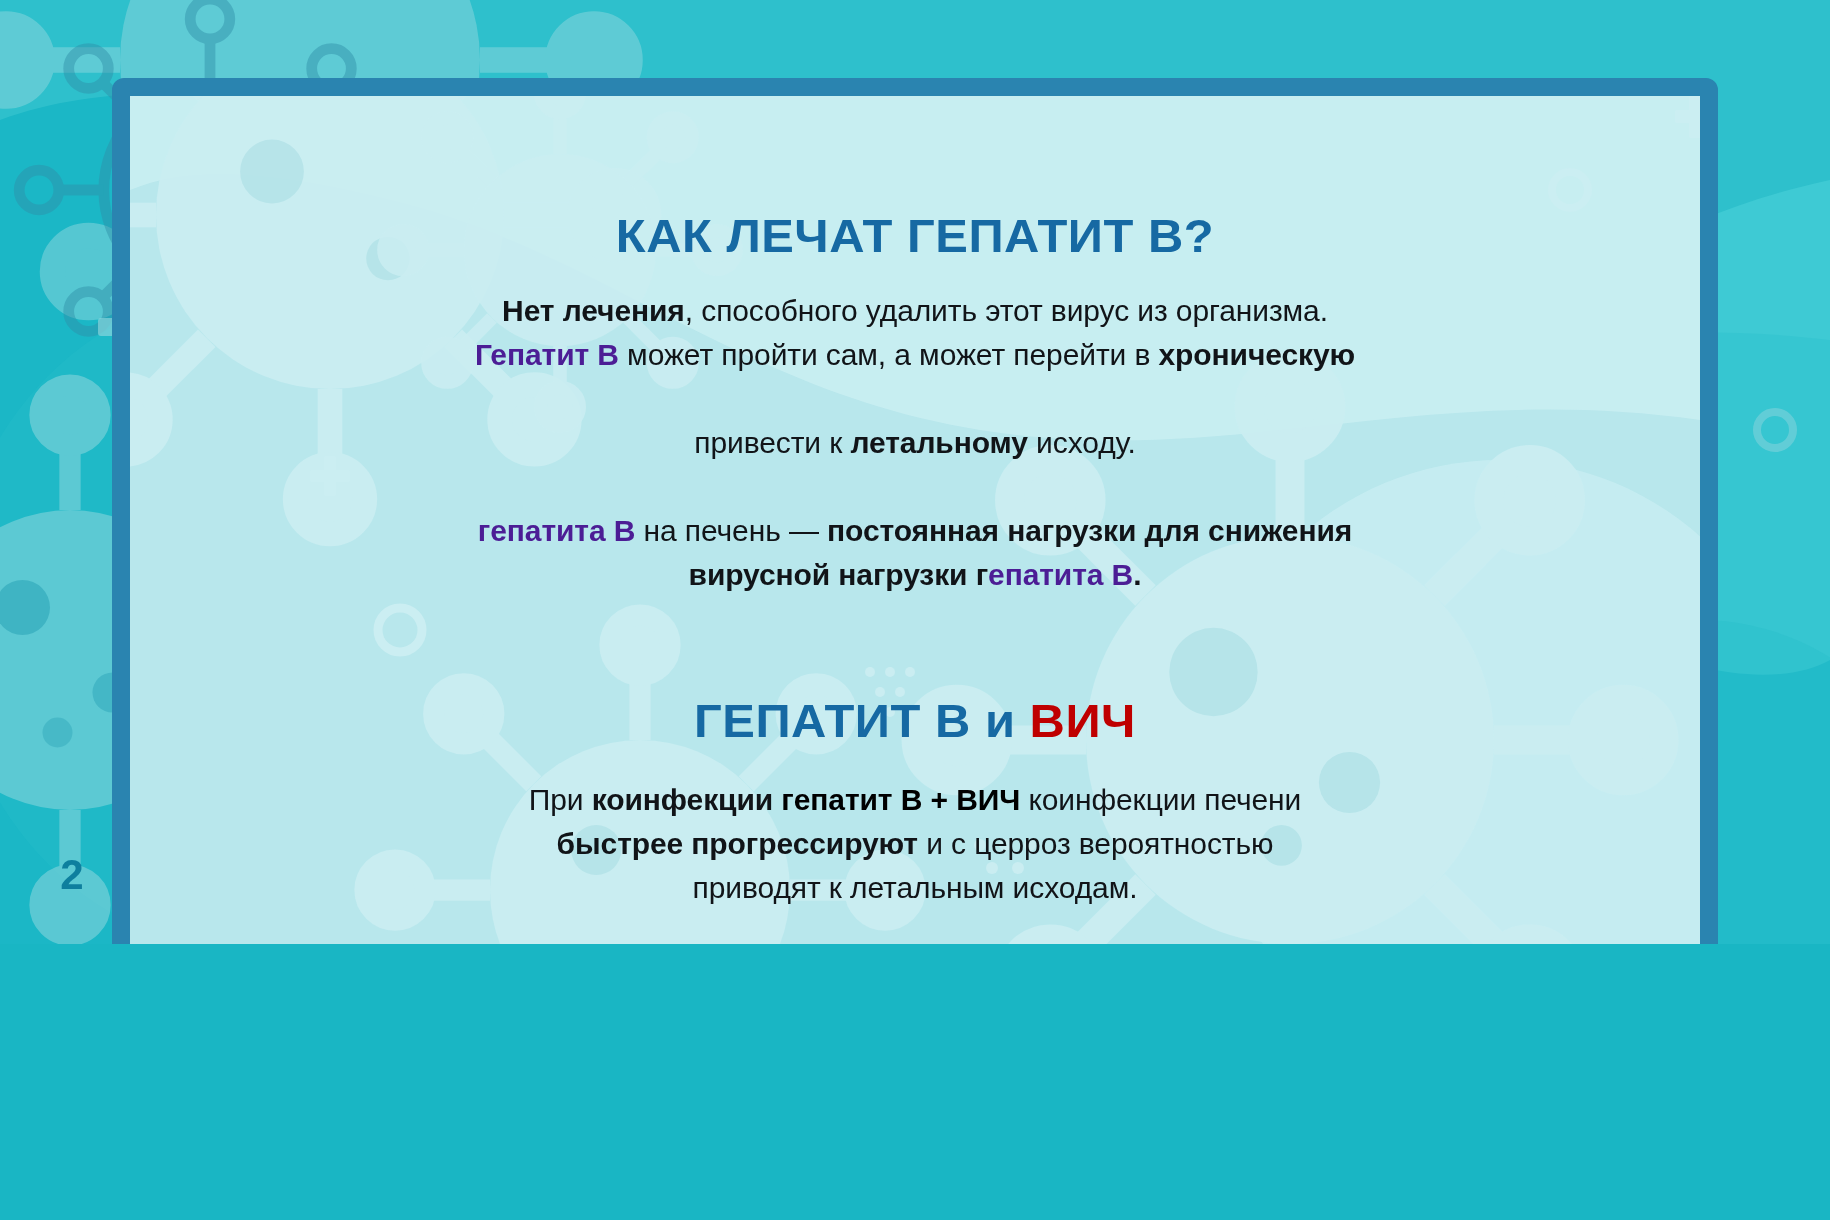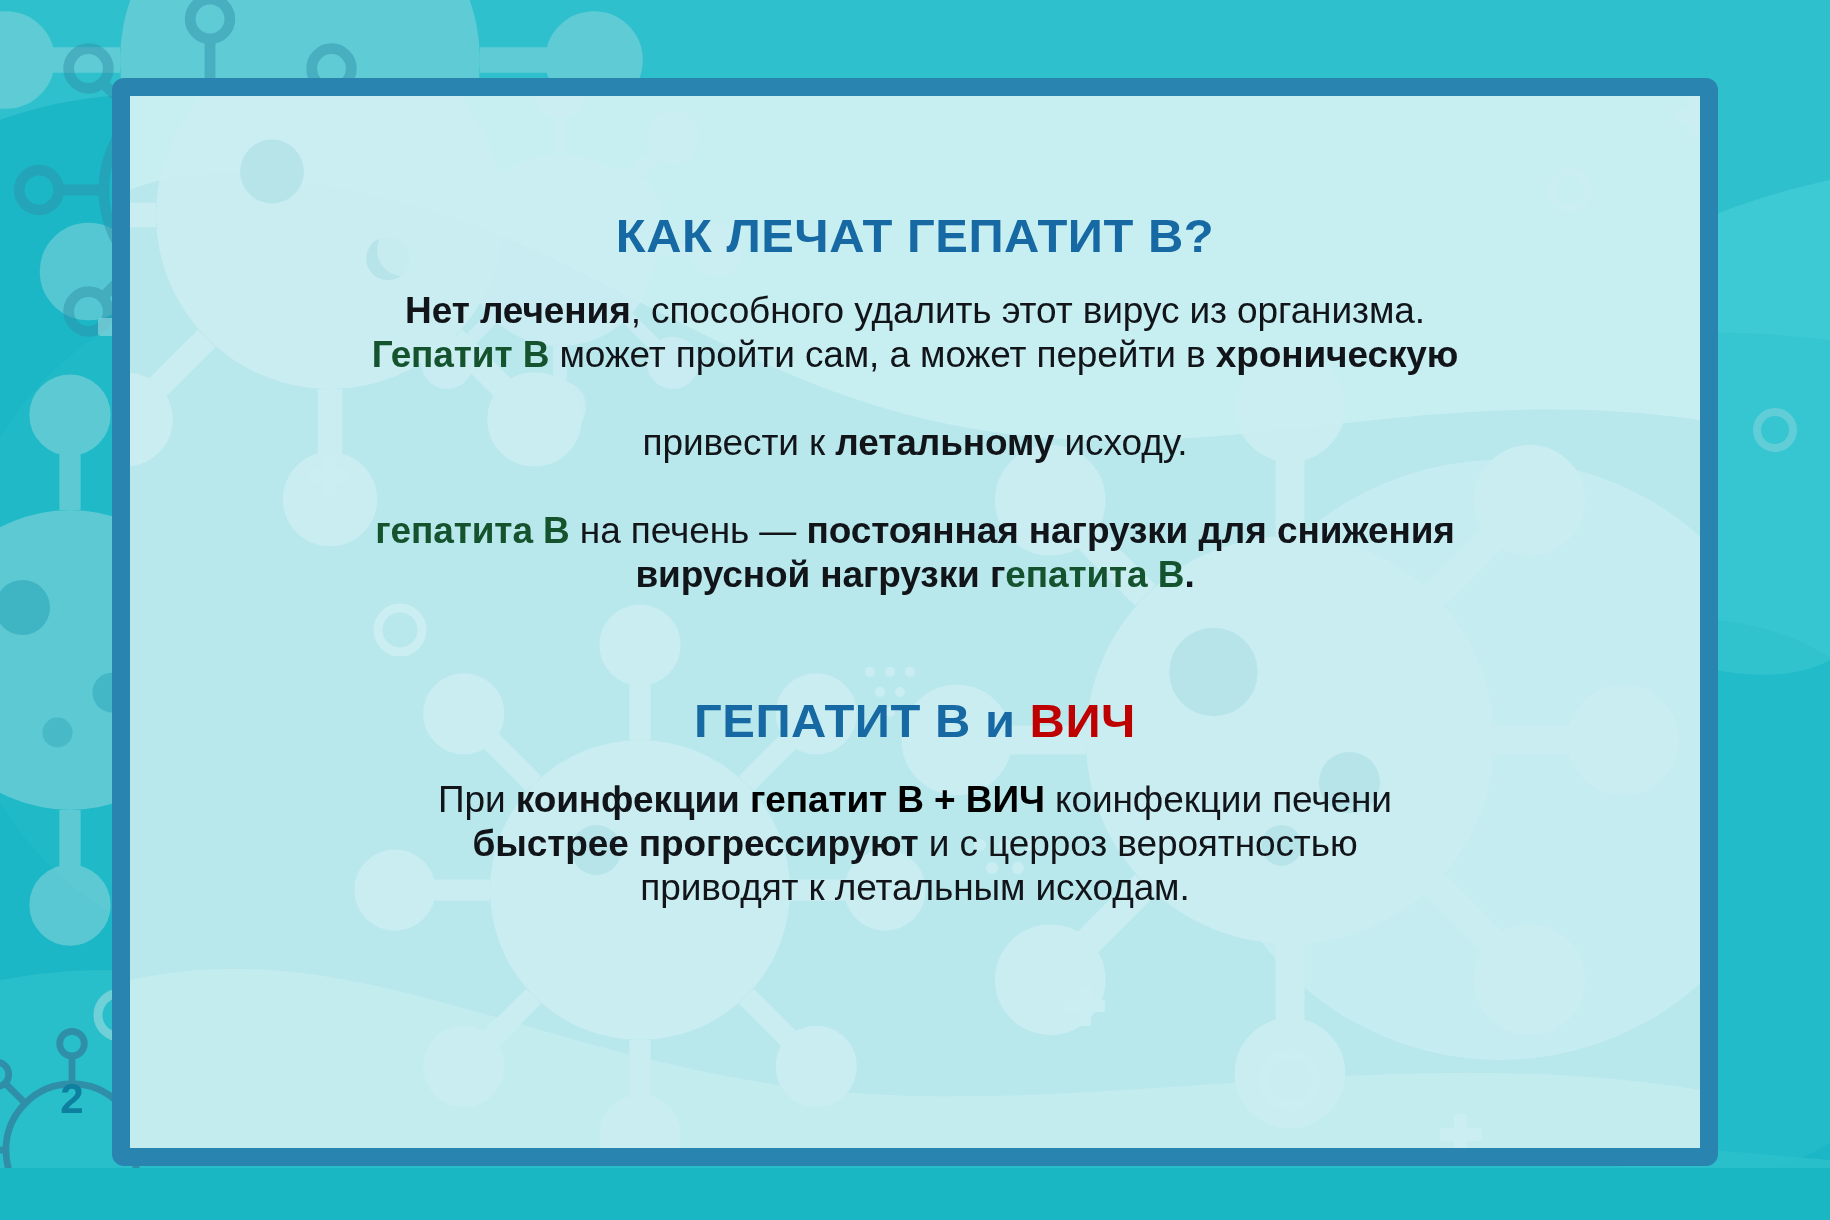--- a/index.html
+++ b/index.html
@@ -10,21 +10,21 @@
     width: 1830px;
     height: 1220px;
     overflow: hidden;
     font-family: "Liberation Sans", sans-serif;
     background: #19b6c4;
   }
 
   .slide {
     position: relative;
     width: 1830px;
-    height: 1168px;
+    height: 944px;
     overflow: hidden;
     background: #1bb7c6;
   }
 
   
   .bg-layer {
     position: absolute;
     inset: 0;
     overflow: hidden;
   }
@@ -80,29 +80,29 @@
     font-size: 47px;
     font-weight: bold;
     letter-spacing: 0.5px;
     color: #1669a3;
     margin: 0 0 26px 0;
     transform: scaleX(1.04);
     white-space: nowrap;
   }
 
   .para {
-    font-size: 37px;
+    font-size: 30px;
     line-height: 44px;
     color: #111418;
     margin: 0;
     font-weight: 400;
     letter-spacing: -0.1px;
   }
   .para .b { font-weight: bold; }
-  .para .blue { color: #14532d; font-weight: bold; }
+  .para .blue { color: #4c1d95; font-weight: bold; }
   .para .red { color: #000000; font-weight: bold; }
 
   .spacer { height: 96px; }
 
   .subtitle {
     font-family: "Liberation Sans Narrow", "Liberation Sans", sans-serif;
     font-size: 47px;
     font-weight: bold;
     color: #1669a3;
     margin: 0 0 30px 0;

